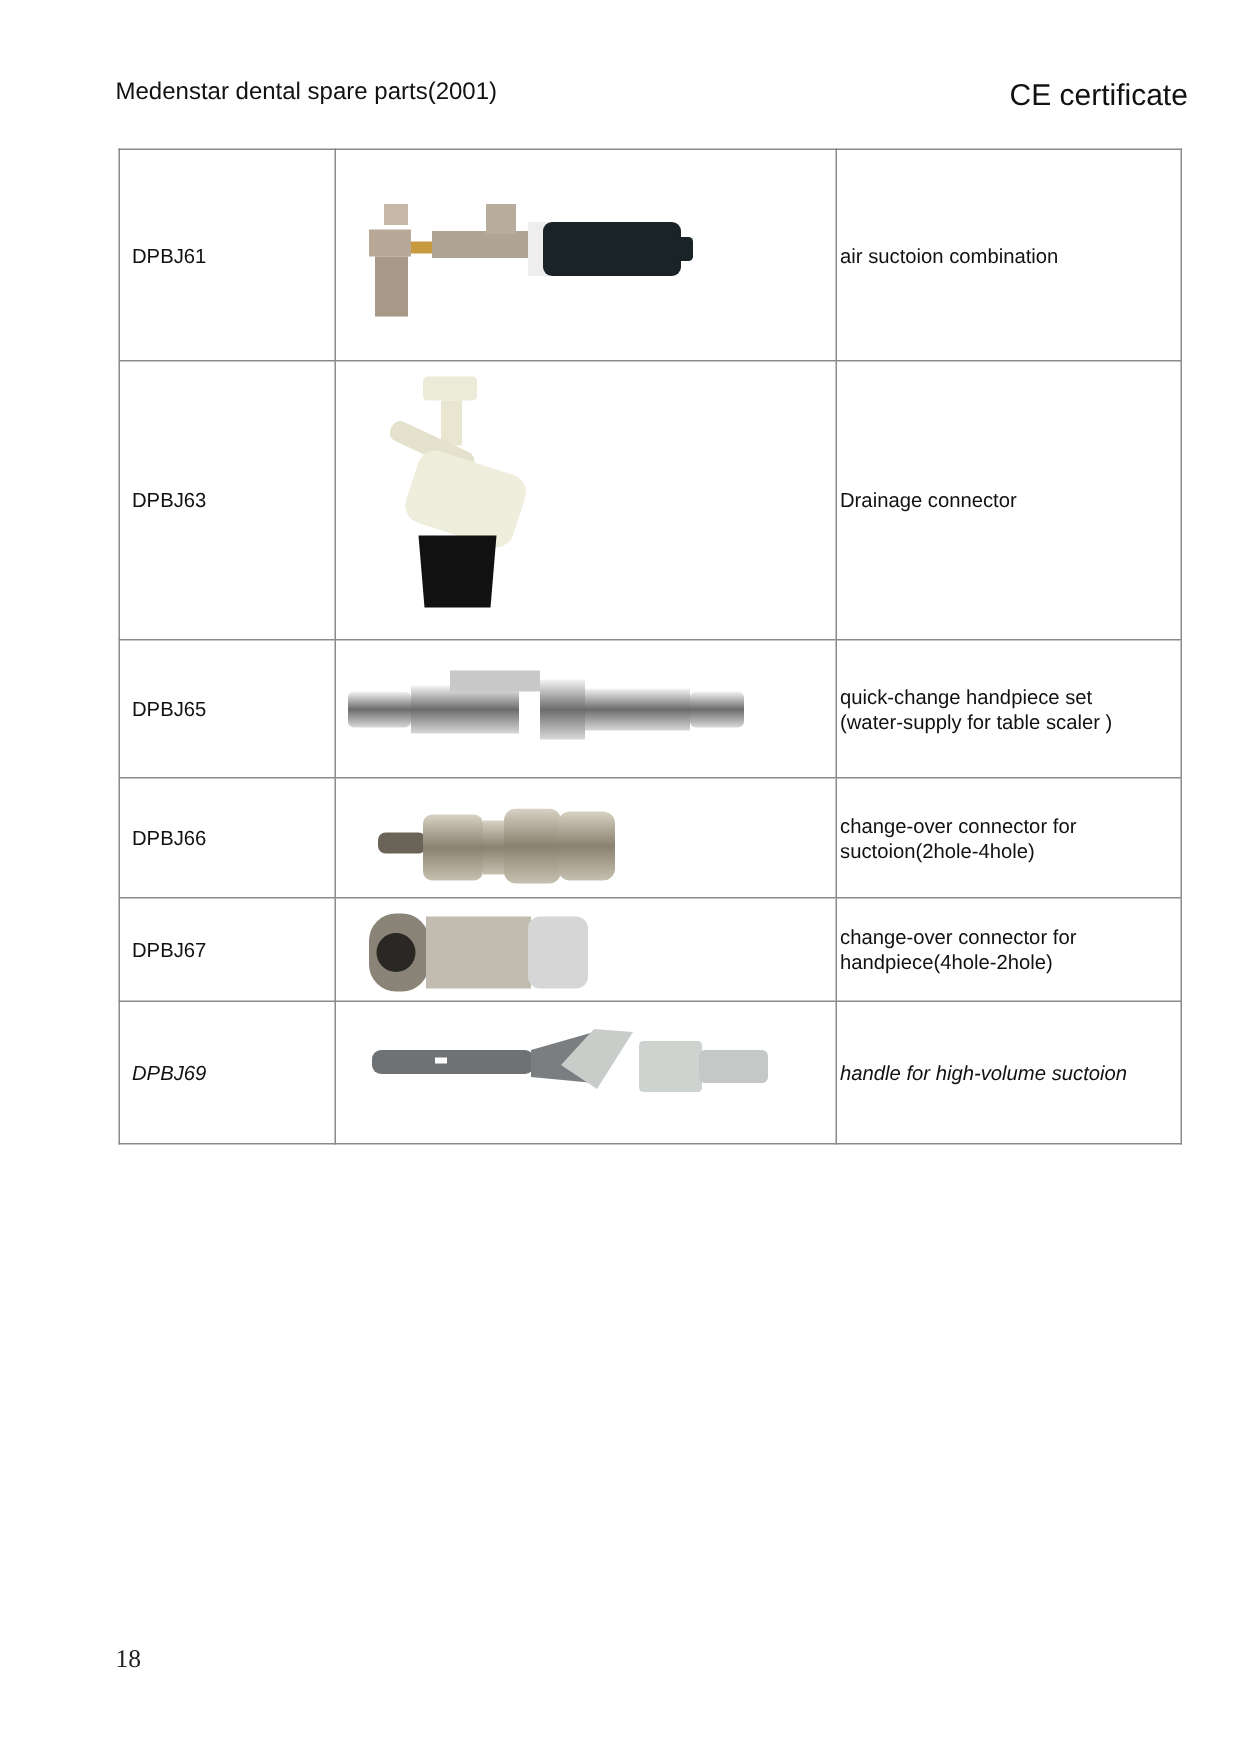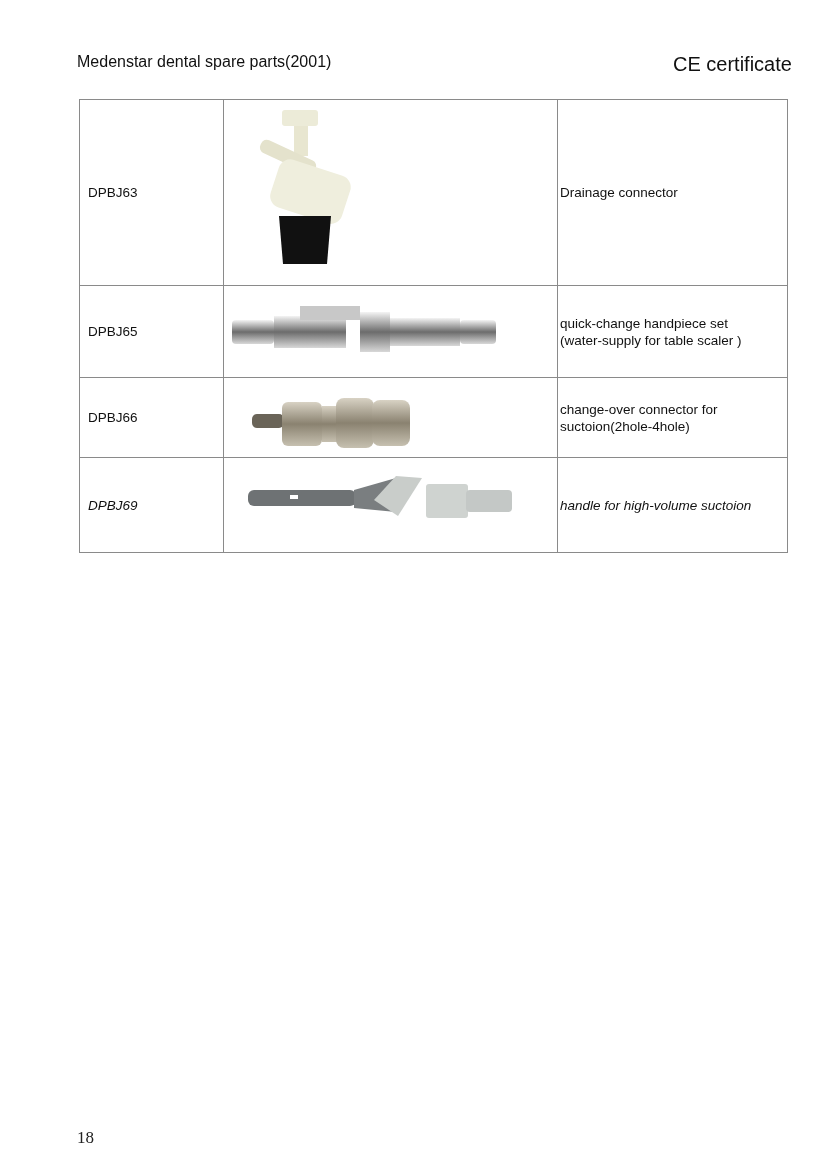--- a/index.html
+++ b/index.html
@@ -1,37 +1,54 @@
 <!DOCTYPE html>
 <html><head>
 <meta charset="utf-8">
 <style>
   html, body { margin:0; padding:0; background:#ffffff; }
   body { width:827px; height:1169px; position:relative; overflow:hidden; font-family:"Liberation Sans", sans-serif; color:#111; }
   .hdr-left { position:absolute; left:77px; top:53px; font-size:16px; }
   .hdr-right { position:absolute; left:629px; top:53px; font-size:20px;margin-left:44px; }
-  .page-num { position:absolute; left:77px; top:1096px; font-family:"Liberation Serif", serif; font-size:17px; color:#222;margin-top:32px; }
+  .page-num { position:absolute; left:77px; top:1096px; font-family:"Liberation Serif", serif; font-size:17px; color:#222; }
   table { position:absolute; left:79px; top:99px; border-collapse:collapse; width:709px; }
   td { border:1px solid #8a8a8a; padding:0; vertical-align:middle; font-size:13.5px; }
   td.code { width:144px; padding-left:8px; box-sizing:border-box; }
   td.img { width:333px; position:relative; }
   td.desc { padding-left:2px; line-height:17px; }
   .pic { position:absolute; }
   .r0 td { height:140px; } .r1 td { height:192px; } .r2 td { height:185px; }
   .r3 td { height:91px; } .r4 td { height:79px; } .r5 td { height:68px; }
   .r6 td { height:92px; } .r7 td { height:94px;font-style:italic; }
 </style>
 </head>
 <body>
 
 <div class="hdr-left">Medenstar dental spare parts(2001)</div>
 <div class="hdr-right">CE certificate</div>
 
 <table>
   <tbody>
+      <tr class="r0">
+    <td class="code">DPBJ61</td>
+    <td class="img">
+      <svg class="pic" style="left:10px;top:28px" width="230" height="90" viewBox="0 0 230 90">
+        <rect x="12" y="25" width="28" height="18" fill="#b8a898"></rect>
+            <rect x="16" y="43" width="22" height="40" fill="#a89888"></rect>
+        <rect x="22" y="8" width="16" height="14" fill="#c8b8a8"></rect>
+            <rect x="40" y="33" width="14" height="8" fill="#c89a40"></rect>
+        <rect x="54" y="26" width="72" height="18" fill="#b0a494"></rect>
+            <rect x="90" y="8" width="20" height="20" fill="#b8ac9c"></rect>
+        <rect x="118" y="20" width="14" height="36" fill="#eee"></rect>
+            <rect x="128" y="20" width="92" height="36" rx="6" fill="#1a2426"></rect>
+        <rect x="216" y="30" width="12" height="16" rx="3" fill="#1a2426"></rect>
+      </svg>
+    </td>
+    <td class="desc"><span>air suctoion combination</span></td>
+  </tr>
   <tr class="r2">
     <td class="code">DPBJ63</td>
     <td class="img">
       <svg class="pic" style="left:20px;top:8px" width="110" height="160" viewBox="0 0 110 160">
         <rect x="38" y="2" width="36" height="16" rx="3" fill="#ecebd8"></rect>
             <rect x="50" y="18" width="14" height="30" fill="#e8e6d0"></rect>
         <rect x="14" y="40" width="60" height="14" rx="6" fill="#e4e2cc" transform="rotate(25 40 48)"></rect>
         <rect x="30" y="58" width="75" height="50" rx="12" fill="#efeedd" transform="rotate(18 65 80)"></rect>
         <path d="M35 108 h52 l-4 48 h-44 z" fill="#111"></path>
       </svg>
@@ -72,20 +89,32 @@
             </defs>
         <rect x="0" y="16" width="32" height="14" rx="5" fill="#6a6458"></rect>
             <rect x="30" y="4" width="40" height="44" rx="6" fill="url(#nk)"></rect>
         <rect x="70" y="8" width="16" height="36" fill="url(#nk)"></rect>
             <rect x="84" y="0" width="38" height="50" rx="8" fill="url(#nk)"></rect>
         <rect x="120" y="2" width="38" height="46" rx="8" fill="url(#nk)"></rect>
       </svg>
     </td>
     <td class="desc"><span>change-over  connector for</span><br><span>suctoion(2hole-4hole)</span></td>
   </tr>
+  <tr class="r5">
+    <td class="code">DPBJ67</td>
+    <td class="img">
+      <svg class="pic" style="left:20px;top:6px" width="150" height="58" viewBox="0 0 150 58">
+        <rect x="2" y="4" width="40" height="52" rx="18" fill="#8a8478"></rect>
+            <circle cx="20" cy="30" r="13" fill="#2a2824"></circle>
+        <rect x="40" y="6" width="70" height="48" fill="#c2bcb0"></rect>
+            <rect x="108" y="6" width="40" height="48" rx="8" fill="#d6d6d6"></rect>
+      </svg>
+    </td>
+    <td class="desc"><span>change-over  connector for</span><br><span>handpiece(4hole-2hole)</span></td>
+  </tr>
   <tr class="r7">
     <td class="code">DPBJ69</td>
     <td class="img">
       <svg class="pic" style="left:22px;top:12px" width="270" height="60" viewBox="0 0 270 60">
         <rect x="2" y="20" width="108" height="16" rx="6" fill="#6e7274"></rect>
             <rect x="44" y="25" width="8" height="4" fill="#fff"></rect>
         <path d="M108 20 L150 8 L170 10 L150 42 L108 38 Z" fill="#7a7e80"></path>
             <path d="M128 30 L150 6 L176 8 L152 46 Z" fill="#c9cdca"></path>
         <rect x="180" y="14" width="42" height="34" rx="3" fill="#cfd3d0"></rect>
             <rect x="220" y="20" width="46" height="22" rx="4" fill="#c4c8c6"></rect>

